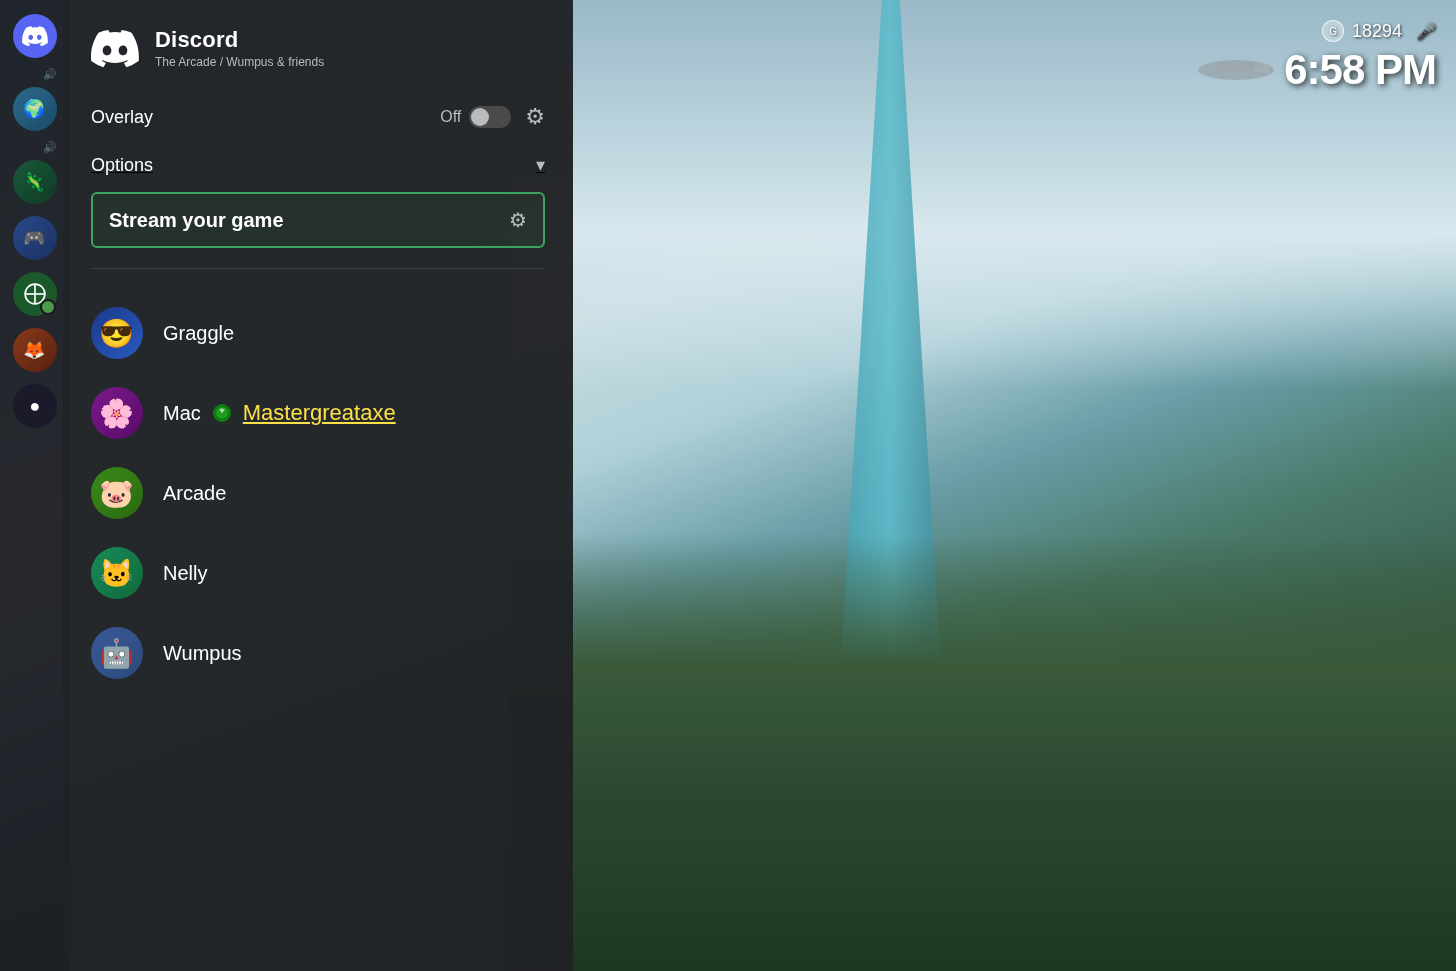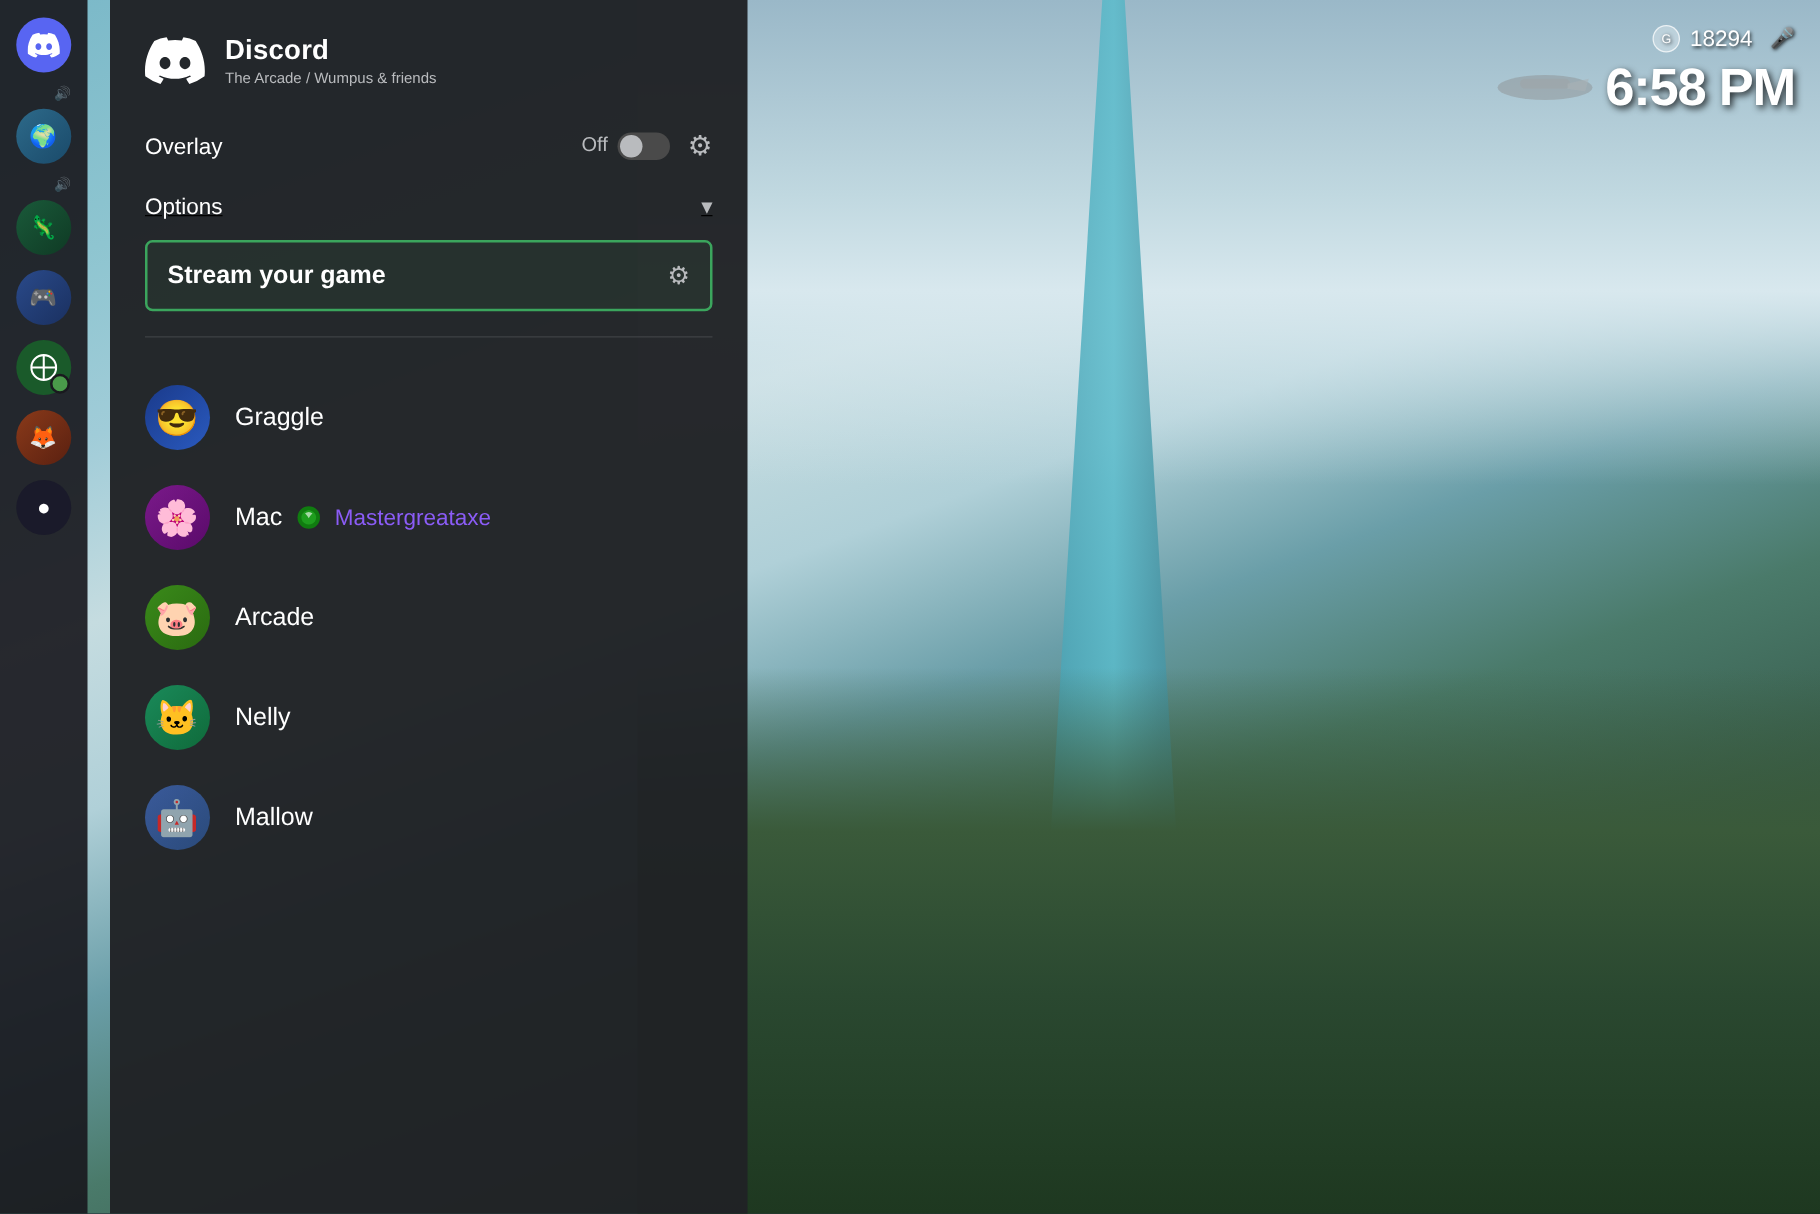--- a/index.html
+++ b/index.html
@@ -155,21 +155,21 @@
       width: 12px;
       height: 12px;
       border-radius: 50%;
       background: #4a9a4a;
       border: 2px solid #19191e;
     }
 
     
     .discord-panel {
       position: absolute;
-      left: 88px;
+      left: 63px;
       top: 0;
       width: 510px;
       height: 100%;
       background: rgba(32, 34, 37, 0.97);
       z-index: 10;
       padding: 24px 28px;
       overflow-y: auto;
     }
 
     
@@ -363,22 +363,23 @@
 
     .xbox-icon {
       display: inline-flex;
       align-items: center;
       justify-content: center;
       width: 22px;
       height: 22px;
     }
 
     .member-gamertag {
-      color: #8b5cf6;
-      font-size: 18px;
+      color: #fde047;
+      font-size: 22px;
+      text-decoration: underline;
     }
   </style>
 </head>
 <body>
 
 <div class="game-bg">
   <div class="clouds"></div>
   <div class="tower"></div>
   <div class="terrain"></div>
 
@@ -506,17 +507,17 @@
       <div class="member-avatar" style="background:linear-gradient(135deg,#1a8a5a,#0f6a3a);">
         <span style="font-size:28px;">🐱</span>
       </div>
       <span class="member-name">Nelly</span>
     </div>
 
     <div class="member-row">
       <div class="member-avatar" style="background:linear-gradient(135deg,#3a5a9a,#2a4a7a);">
         <span style="font-size:28px;">🤖</span>
       </div>
-      <span class="member-name">Mallow</span>
+      <span class="member-name">Wumpus</span>
     </div>
 
   </div>
 </div>
 
 </body></html>

